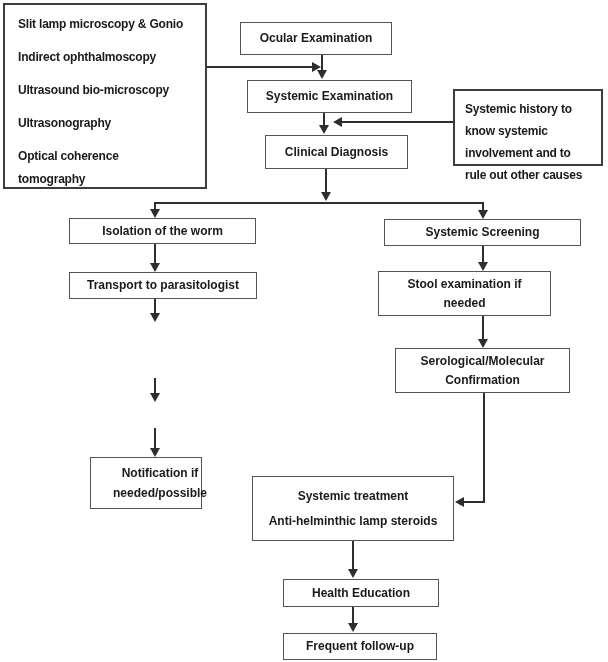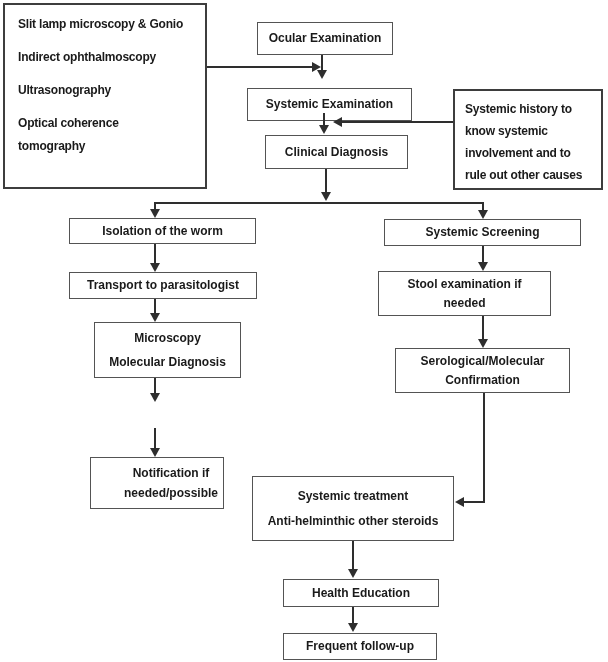--- a/index.html
+++ b/index.html
@@ -64,57 +64,56 @@
   .lh20 { line-height: 20px; }
 </style>
 </head>
 <body>
 
 <div id="canvas">
 
   <div class="invest" style="left:3px; top:3px; width:204px; height:186px;">
     <div class="inv-item">Slit lamp microscopy &amp; Gonio</div>
     <div class="inv-item">Indirect ophthalmoscopy</div>
+    <div class="inv-item">Ultrasound bio-microscopy</div>
     <div class="inv-item">Ultrasonography</div>
     <div class="inv-item">Optical coherence
 tomography</div>
   </div>
 
-  <div class="node" style="left:257px; top:22px; width:136px; height:33px;">Ocular Examination</div>
+  <div class="node" style="left:240px; top:22px; width:152px; height:33px;">Ocular Examination</div>
 
-  <div class="node" style="left:247px; top:88px; width:165px; height:33px;">Systemic Examination</div>
+  <div class="node" style="left:247px; top:80px; width:165px; height:33px;">Systemic Examination</div>
 
   <div class="node" style="left:265px; top:135px; width:143px; height:34px;">Clinical Diagnosis</div>
 
-  <div class="node annot history" style="left:453px; top:89px; width:150px; height:101px;">Systemic history to
+  <div class="node annot history" style="left:453px; top:89px; width:150px; height:77px;">Systemic history to
 know systemic
 involvement and to
 rule out other causes</div>
 
   <div class="node" style="left:69px; top:218px; width:187px; height:26px;">Isolation of the worm</div>
 
   <div class="node" style="left:69px; top:272px; width:188px; height:27px;">Transport to parasitologist</div>
 
-  <div class="node lh24" style="left:94px; top:322px; width:147px; height:56px;">Microscopy
-Molecular Diagnosis</div>
 
 
-  <div class="node lh20" style="left:90px; top:457px; width:134px; height:52px;padding-left:28px;">Notification if
+  <div class="node lh20" style="left:90px; top:457px; width:112px; height:52px;padding-left:28px;">Notification if
 needed/possible</div>
 
   <div class="node" style="left:384px; top:219px; width:197px; height:27px;">Systemic Screening</div>
 
   <div class="node" style="left:378px; top:271px; width:173px; height:45px;">Stool examination if
 needed</div>
 
   <div class="node" style="left:395px; top:348px; width:175px; height:45px;">Serological/Molecular
 Confirmation</div>
 
   <div class="node lh25" style="left:252px; top:476px; width:202px; height:65px;">Systemic treatment
-Anti-helminthic other steroids</div>
+Anti-helminthic lamp steroids</div>
 
   <div class="node" style="left:283px; top:579px; width:156px; height:28px;">Health Education</div>
 
   <div class="node" style="left:283px; top:633px; width:154px; height:27px;">Frequent follow-up</div>
 
   <div class="hl" style="left:207px; top:66px; width:105px;"></div>
   <div class="ah ah-right" style="left:312px; top:62px;"></div>
 
   <div class="vl" style="left:321px; top:55px; height:16px;"></div>
   <div class="ah ah-down" style="left:317px; top:70px;"></div>

